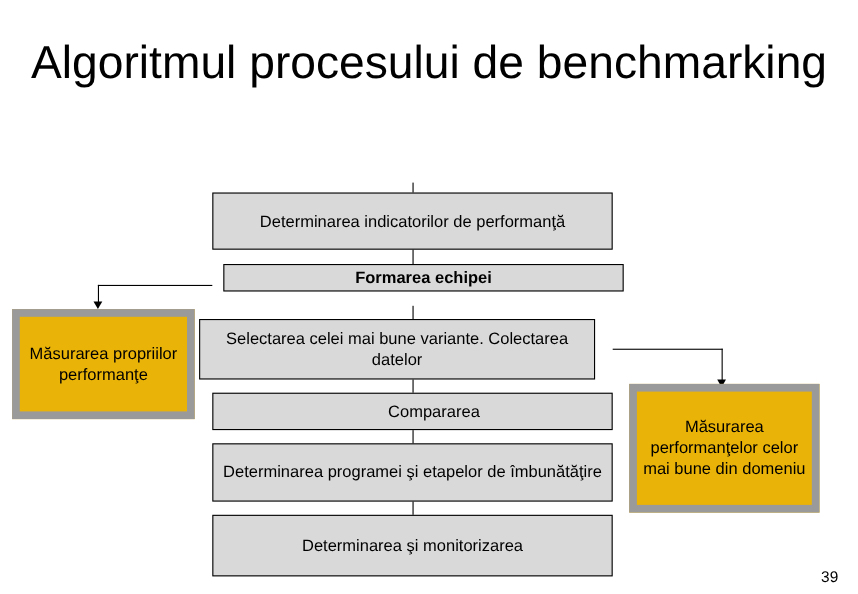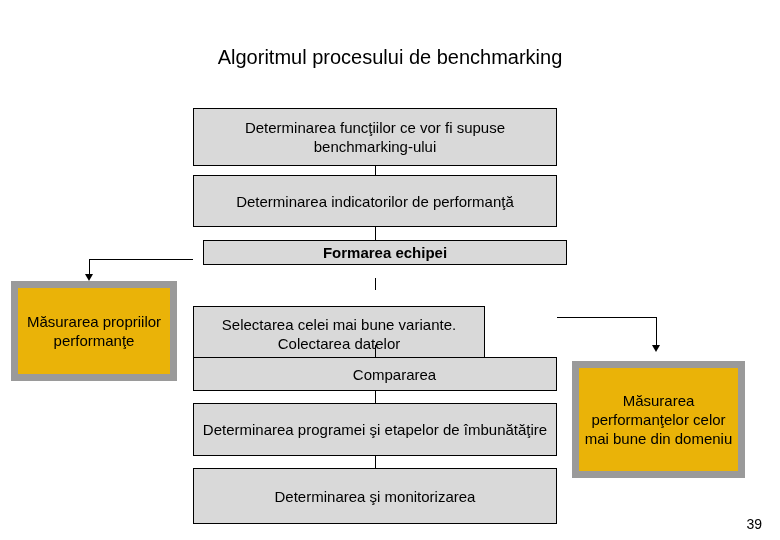--- a/index.html
+++ b/index.html
@@ -16,21 +16,21 @@
     height: 540px;
     background: #ffffff;
     overflow: hidden;
   }
   #slide-title {
     position: absolute;
     left: 0;
     top: 38px;
     width: 780px;
     text-align: center;
-    font-size: 20px;
+    font-size: 42px;
     line-height: 38px;
     color: #000000;
     white-space: nowrap;
   }
   .proc-box {
     position: absolute;
     box-sizing: border-box;
     background: #d9d9d9;
     border: 1px solid #000000;
     color: #000000;
@@ -79,27 +79,26 @@
     text-align: center;
   }
 </style>
 </head>
 <body>
 
 <div id="slide">
 
   <div id="slide-title">Algoritmul procesului de benchmarking</div>
 
-  <div class="proc-box" style="left:193px; top:108px; width:364px; height:58px;">Determinarea funcţiilor ce vor fi supuse benchmarking-ului</div>
 
   <div class="proc-box" style="left:193px; top:175px; width:364px; height:52px;">Determinarea indicatorilor de performanţă</div>
 
   <div class="proc-box" style="left:203px; top:240px; width:364px; height:25px;font-weight:bold;">Formarea echipei</div>
 
-  <div class="proc-box" style="left:193px; top:290px; width:292px; height:55px;margin-top:16px;">Selectarea celei mai bune variante. Colectarea datelor</div>
+  <div class="proc-box" style="left:181px; top:290px; width:360px; height:55px;">Selectarea celei mai bune variante. Colectarea datelor</div>
 
   <div class="proc-box" style="left:193px; top:357px; width:364px; height:34px;padding-left:45px;">Compararea</div>
 
   <div class="proc-box" style="left:193px; top:403px; width:364px; height:53px;">Determinarea programei şi etapelor de îmbunătăţire</div>
 
   <div class="proc-box" style="left:193px; top:468px; width:364px; height:56px;">Determinarea şi monitorizarea</div>
 
   <div class="connector v-line" style="left:375px; top:166px; height:9px;"></div>
   <div class="connector v-line" style="left:375px; top:227px; height:13px;"></div>
   <div class="connector v-line" style="left:375px; top:278px; height:12px;"></div>
@@ -110,17 +109,17 @@
   <div class="connector h-line" style="left:89px; top:259px; width:104px;"></div>
   <div class="connector v-line" style="left:89px; top:259px; height:17px;"></div>
   <div class="arrow-head" style="left:85px; top:274px;"></div>
 
   <div class="side-box" style="left:11px; top:281px; width:166px; height:100px;">Măsurarea propriilor performanţe</div>
 
   <div class="connector h-line" style="left:557px; top:317px; width:100px;"></div>
   <div class="connector v-line" style="left:656px; top:317px; height:29px;"></div>
   <div class="arrow-head" style="left:652px; top:345px;"></div>
 
-  <div class="side-box" style="left:572px; top:361px; width:173px; height:117px;">Măsurarea performanţelor celor mai bune din domeniu</div>
+  <div class="side-box" style="left:572px; top:349px; width:173px; height:117px;">Măsurarea performanţelor celor mai bune din domeniu</div>
 
   <div id="page-number">39</div>
 
 </div>
 
 </body></html>

